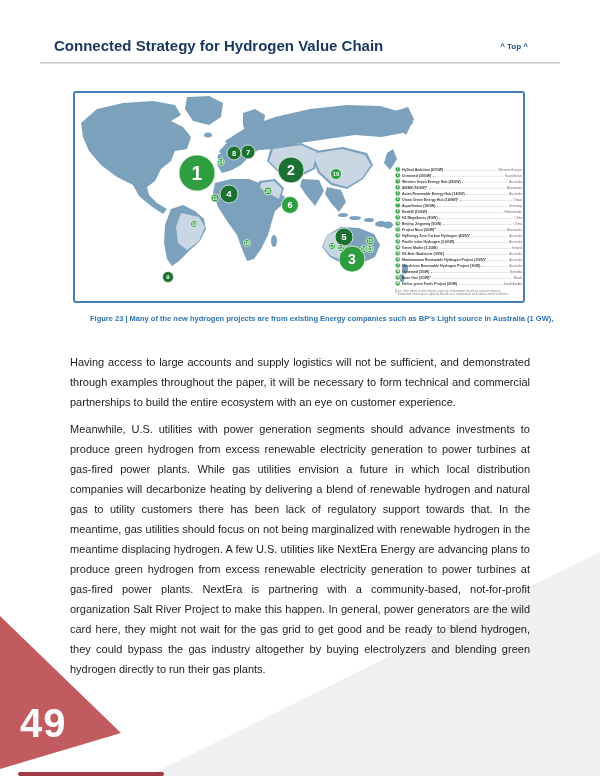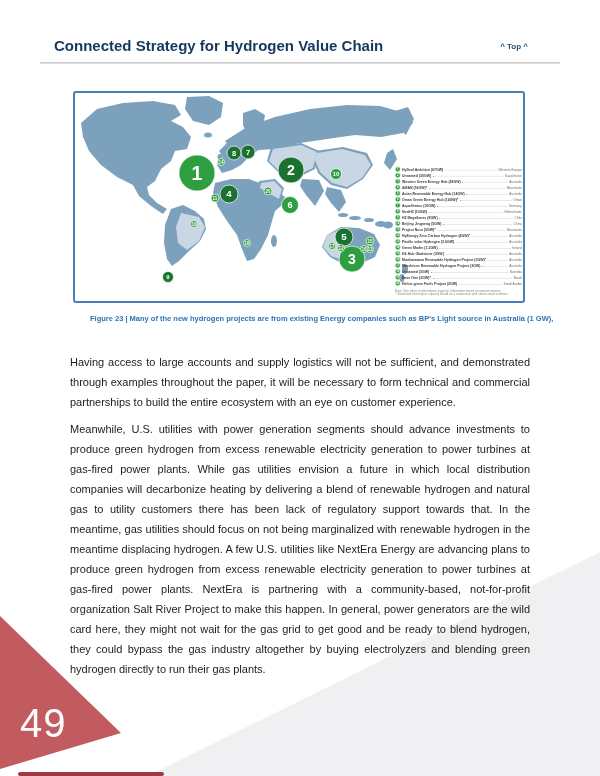--- a/index.html
+++ b/index.html
@@ -31,21 +31,21 @@
   .legend-dots{flex:1;border-bottom:1px dotted #9AA6AE;margin:0 3px;height:4px;min-width:4px;}
   .legend-region{font-size:6.5px;color:#6E6E6E;white-space:nowrap;}
   .map-note{position:absolute;left:320px;top:196px;width:127px;}
   .note-inner{width:254px;transform:scale(0.5);transform-origin:0 0;font-size:6px;line-height:7px;color:#8A8A8A;}
   
   .figure-caption{position:absolute;left:70px;top:314px;width:470px;font-size:7.5px;font-weight:bold;color:var(--capblue);z-index:2;padding-left:20px;}
   .body-text{position:absolute;left:70px;top:320px;width:460px;font-size:11px;line-height:20px;color:#1C1C1C;
     text-align:justify;z-index:2;margin-top:32px;}
   .body-text p{margin:0 0 7px 0;}
   
-  .page-number{position:absolute;left:20px;top:701px;font-size:40px;font-weight:400;color:#FDFDFD;z-index:3;letter-spacing:1px;}
+  .page-number{position:absolute;left:20px;top:701px;font-size:40px;font-weight:700;color:#FDFDFD;z-index:3;letter-spacing:1px;}
 </style>
 </head>
 <body>
 
 <svg class="footer-decor" viewBox="0 0 600 776">
   <polygon points="600,552 600,776 148,776" fill="#F0EFF1"></polygon>
   <polygon points="0,616 121,733 0,769" fill="#C25B60"></polygon>
   <rect x="18" y="772" width="146" height="4" rx="2" fill="#A03A42"></rect>
 </svg>
 

